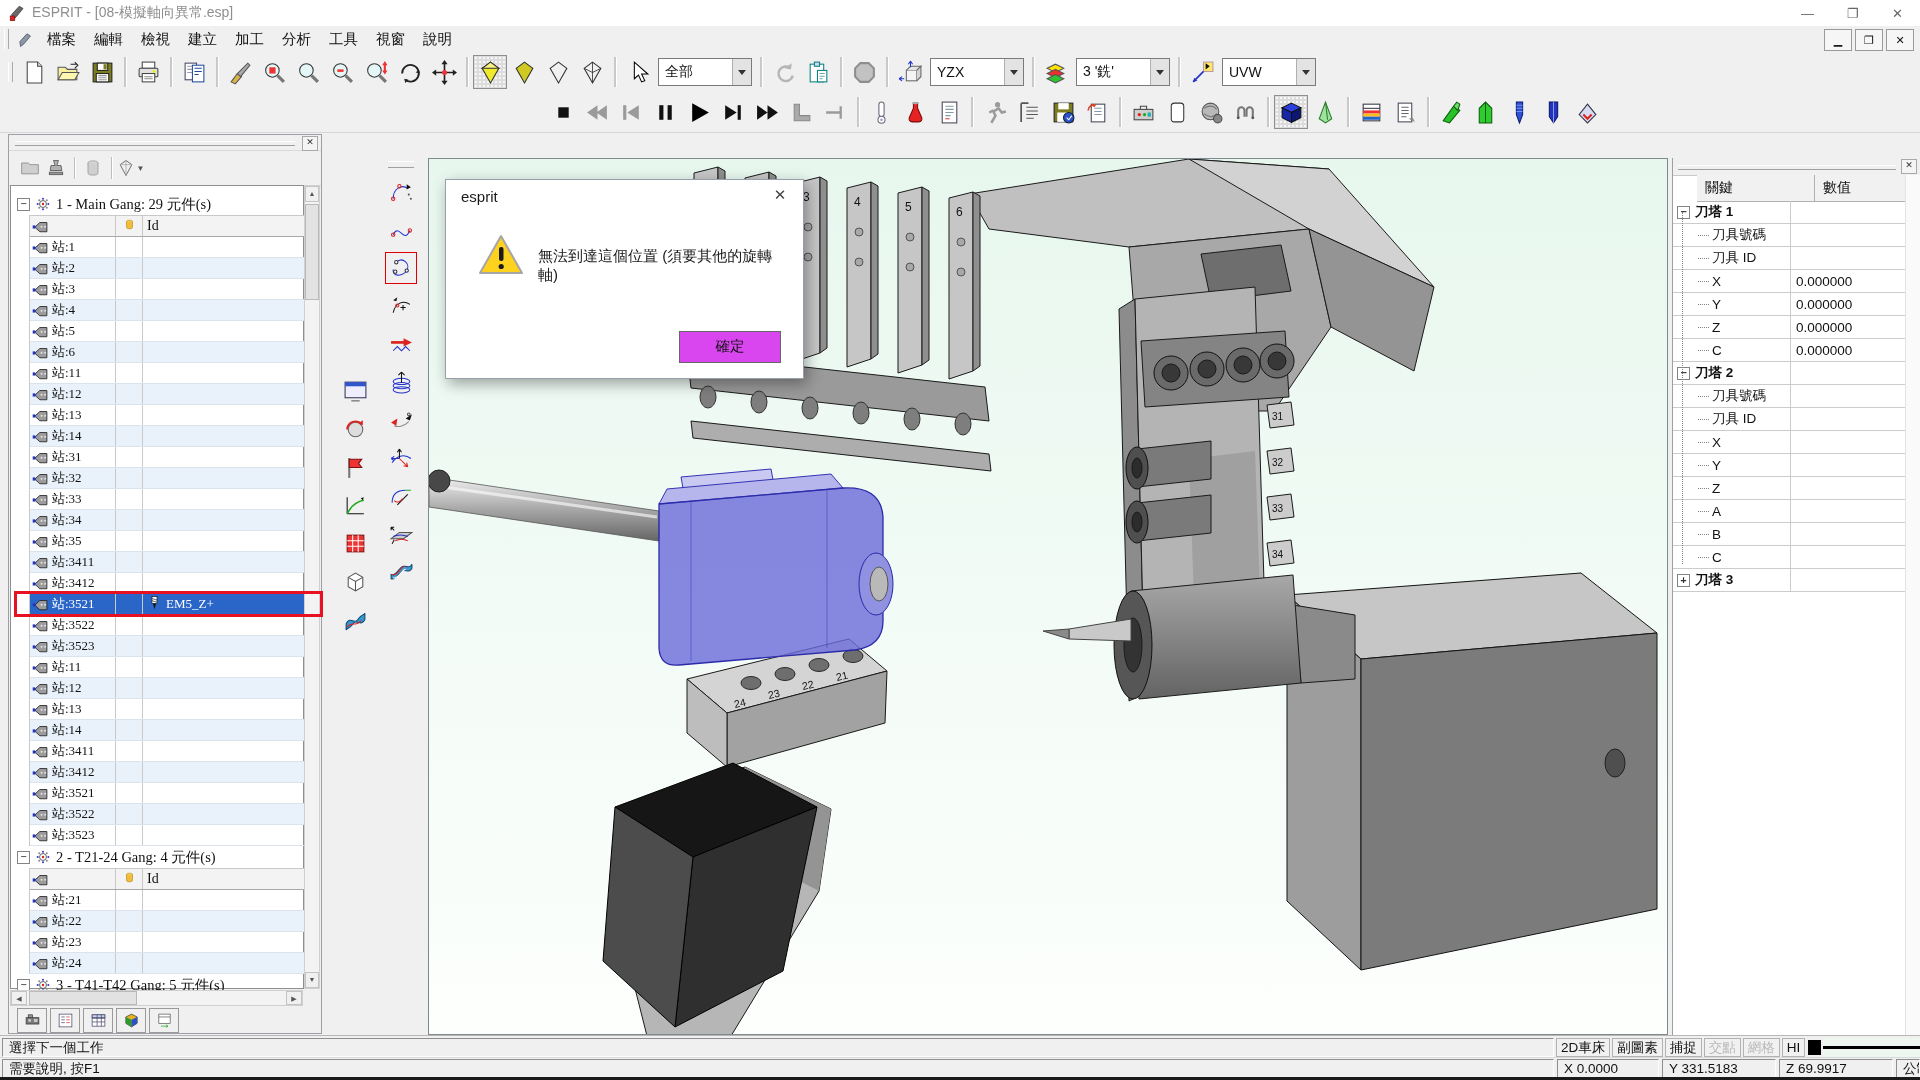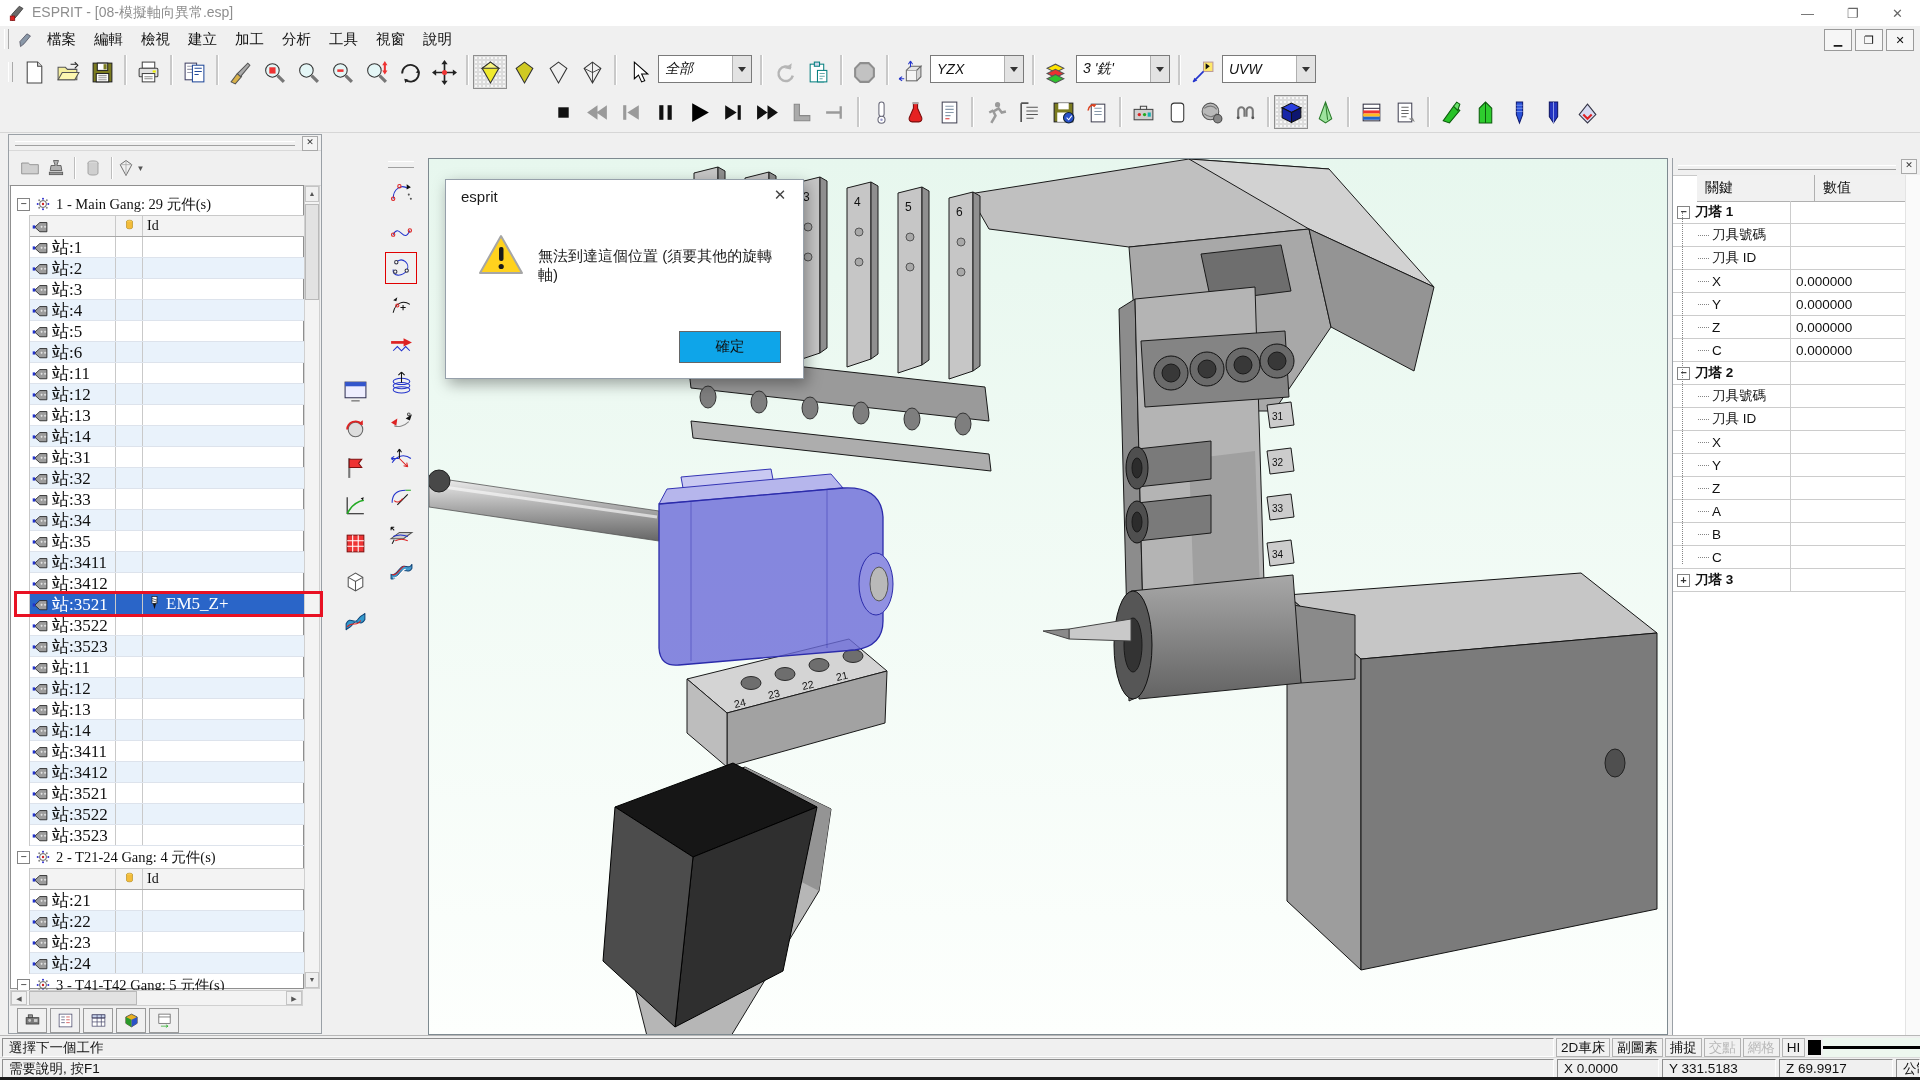--- a/index.html
+++ b/index.html
@@ -22,21 +22,21 @@
   .menu-item{padding:0 9px;height:24px;line-height:24px;font-size:14.5px;}
   .mdi-btns{position:absolute;right:6px;top:3px;display:flex;gap:3px;}
   .mdi-btn{width:26px;height:20px;border:1px solid #9a9a9a;background:#f6f6f6;display:flex;
            align-items:center;justify-content:center;font-size:11px;font-weight:bold;color:#111;}
   
   .toolbar{position:absolute;left:0;width:100%;height:40px;background:#f0f0f0;display:flex;
            align-items:center;}
   #toolbar1{top:52px;border-bottom:1px solid #e2e2e2;padding-left:4px;}
   #toolbar2{top:92px;border-bottom:1px solid #d6d6d6;}
   #toolbar2-items{margin-left:546px;display:flex;align-items:center;}
-  #toolbar1-items{display:flex;align-items:flex-start;font-style:italic;}
+  #toolbar1-items{display:flex;align-items:center;}
   .tb-btn{width:32px;height:32px;display:flex;align-items:center;justify-content:center;
           border:1px solid transparent;}
   .tb-btn svg{width:25px;height:25px;}
   .tb-btn.pressed{border:1px solid #8f8f8f;background-color:#dcdcdc;
      background-image:radial-gradient(#f7f7f7 28%,transparent 30%);background-size:4px 4px;}
   .tb-sep{width:2px;height:30px;background:#c9c9c9;box-shadow:1px 0 0 #fff;margin:0 5px;}
   .combo{height:26px;width:92px;background:#fff;border:1px solid #7a7a7a;display:flex;
          align-items:center;margin:0 3px;}
   .combo-text{flex:1;padding:0 6px;font-size:14px;white-space:nowrap;overflow:hidden;}
   .combo-btn{width:18px;height:100%;background:#e3e3e3;border-left:1px solid #b0b0b0;
@@ -62,21 +62,21 @@
   .tree-group-header{height:22px;display:flex;align-items:center;gap:5px;padding-left:6px;
                      font-size:14.5px;}
   .expander{flex:0 0 auto;width:11px;height:11px;border:1px solid #848484;background:#fff;
             font-size:10px;line-height:9px;text-align:center;color:#333;
             font-family:"DejaVu Sans Mono",monospace;}
   .gang-ico{width:16px;height:16px;}
   .tree-table{margin-left:18px;width:276px;border-left:1px solid #c9c9c9;}
   .tree-colheader{height:20px;display:flex;background:#f3f3f3;border-bottom:1px solid #a8a8a8;
                   border-top:1px solid #c9c9c9;text-align:right;}
   .tree-row{height:20px;display:flex;border-bottom:1px solid #dde3ec;position:relative;
-            font-size:17px;}
+            font-size:13px;}
   .tree-row.alt{background:var(--alt);}
   .tree-row.sel{background:var(--sel);color:#fff;}
   .c1{width:85px;display:flex;align-items:center;gap:3px;padding-left:2px;box-sizing:border-box;}
   .c2{width:28px;border-left:1px solid #c9c9c9;border-right:1px solid #c9c9c9;display:flex;
       align-items:center;justify-content:center;box-sizing:border-box;}
   .c3{flex:1;display:flex;align-items:center;gap:4px;padding-left:4px;}
   .row-ico{width:17px;height:15px;flex:0 0 auto;}
   .hdr-cyl{width:13px;height:16px;}
   .tool-ico{width:15px;height:16px;flex:0 0 auto;}
   .red-box{position:absolute;left:-16px;right:-17px;top:-3px;bottom:-3px;
@@ -112,21 +112,21 @@
             border:1px solid #7e8a90;box-sizing:border-box;overflow:hidden;}
   .viewport svg{display:block;}
   
   .dialog{position:absolute;left:445px;top:179px;width:357px;height:198px;background:#fff;
           border:1px solid #96a0aa;box-shadow:3px 5px 14px rgba(0,0,0,.35);z-index:50;}
   .dlg-title{position:absolute;left:15px;top:8px;font-size:15px;color:#1a1a1a;}
   .dlg-close{position:absolute;right:12px;top:6px;font-size:15px;color:#444;width:22px;
              text-align:center;}
   .dlg-warn{position:absolute;left:32px;top:54px;width:46px;height:42px;}
   .dlg-msg{position:absolute;left:92px;top:67px;right:12px;font-size:15px;color:#1a1a1a;}
-  .dlg-ok{position:absolute;right:22px;bottom:15px;width:100px;height:30px;background:#0ea5e9;
+  .dlg-ok{position:absolute;right:22px;bottom:15px;width:100px;height:30px;background:#d946ef;
           border:1px solid #666;font-size:14.5px;color:#111;text-align:center;line-height:28px;margin-top:32px;}
   
   .right-panel{position:absolute;left:1672px;top:158px;width:248px;height:877px;background:#fff;
                border-left:1px solid #9aa0a6;box-sizing:border-box;}
   .rp-grip{position:absolute;left:0;top:0;right:0;height:17px;background:#f0f0f0;
            border-bottom:1px solid #c9c9c9;}
   .rp-grip .bar{position:absolute;left:5px;right:24px;top:7px;height:3px;
                 border-top:1px solid #fff;border-bottom:1px solid #a0a0a0;}
   .rp-header{position:absolute;left:0;top:17px;right:0;height:26px;display:flex;
              background:#f1f1f1;border-bottom:1px solid #b0b0b0;font-size:14px;margin-left:24px;}

